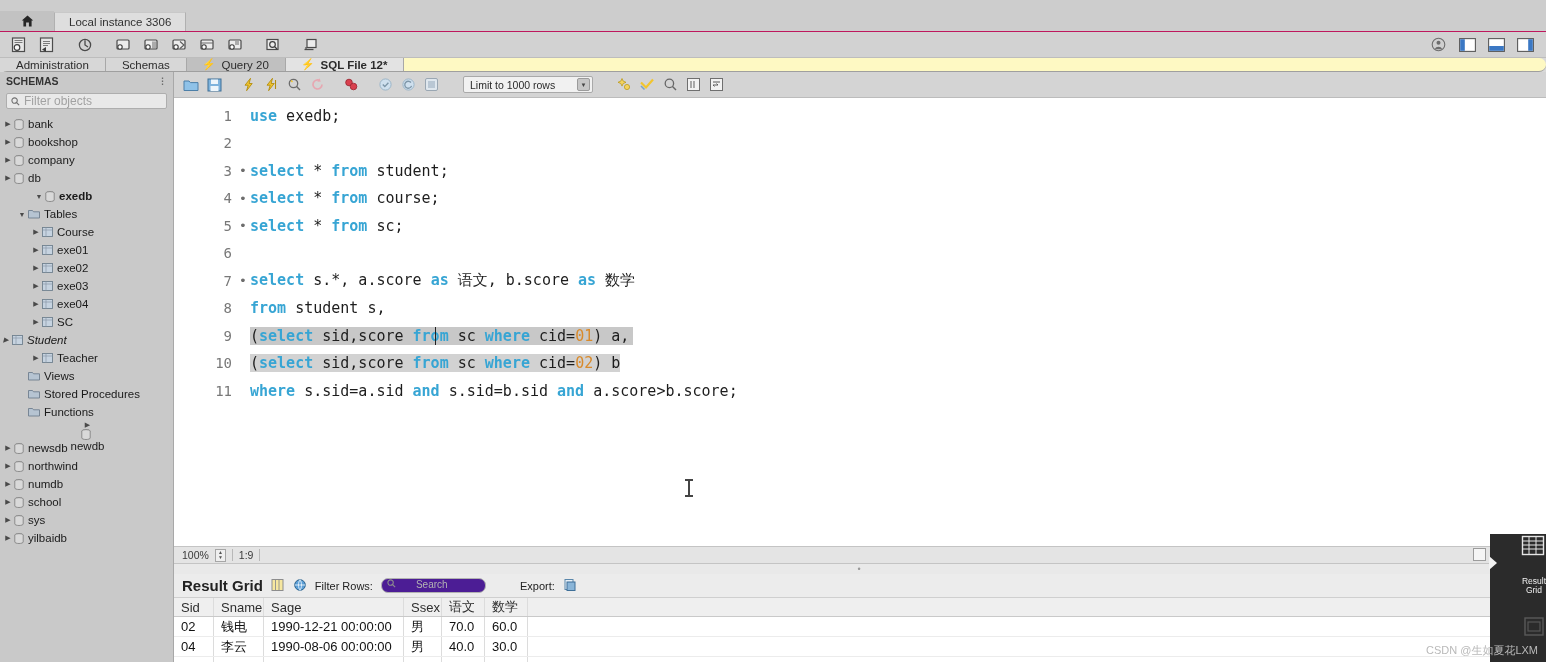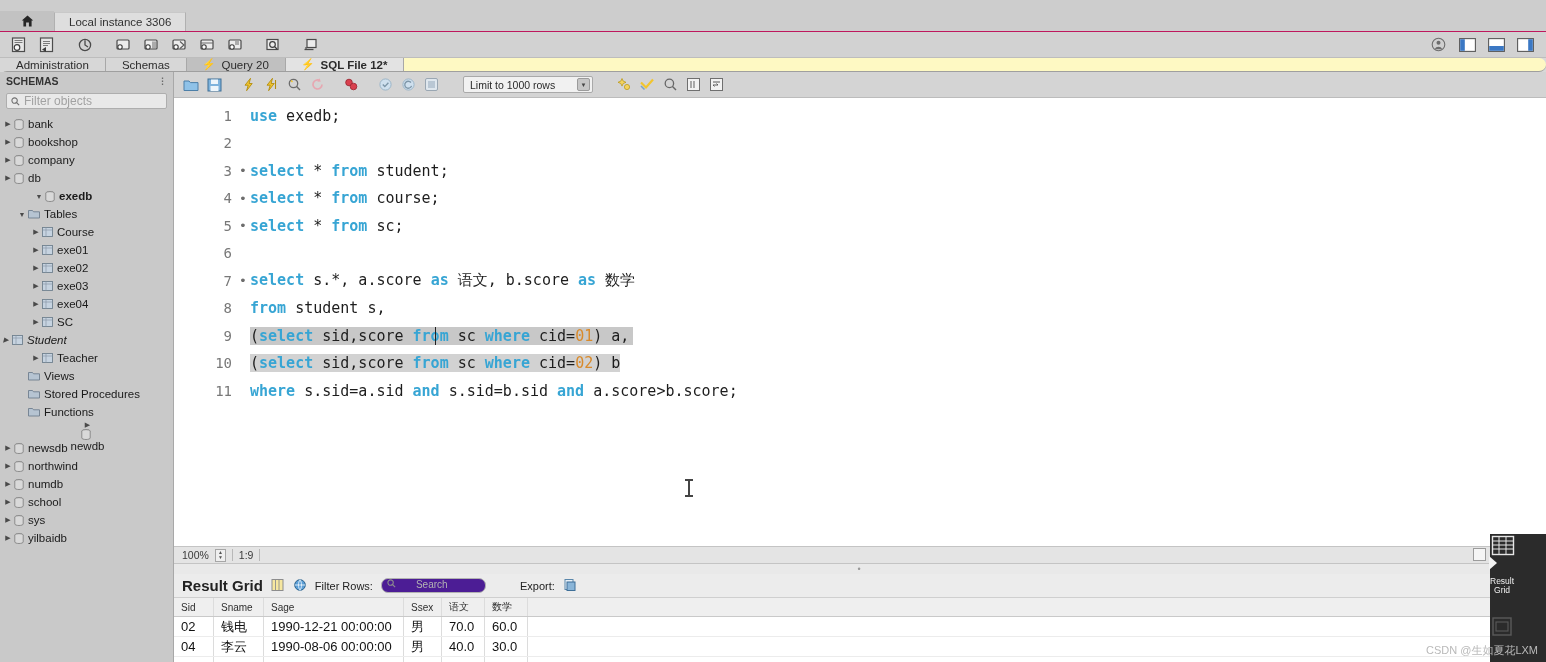--- a/index.html
+++ b/index.html
@@ -189,34 +189,34 @@
   .grow { display: flex; height: 19px; align-items: stretch; }
   .grow.head {
     background: #efefef; border-bottom: 1px solid #c9c9c9;
     font-size: 10.5px; color: #333;
   }
   .gcell {
     display: flex; align-items: center; padding-left: 7px;
     border-right: 1px solid #dcdcdc; font-size: 13px; color: #111;
     white-space: nowrap; overflow: hidden;
   }
-  .grow.head .gcell { font-size: 10px; color: #2e2e2e; }
+  .grow.head .gcell { font-size: 13px; color: #2e2e2e; }
   .grow.data { border-bottom: 1px solid #ececec; height: 20px; }
   .c-sid { width: 40px; } .c-sname { width: 50px; } .c-sage { width: 140px; }
   .c-ssex { width: 38px; } .c-yw { width: 43px; } .c-sx { width: 43px; }
   .c-rest { flex: 1; border-right: none; }
 
   
   .rightdock {
     position: absolute; right: 0; top: 534px;
     width: 56px; height: 128px; background: #2b2b2b;
   }
   .dock-item {
     width: 56px; height: 62px; display: flex; flex-direction: column;
-    align-items: flex-start; justify-content: center; gap: 18px;
+    align-items: flex-end; justify-content: center; gap: 18px;
   }
   .dock-item.active .dock-label { color: #f0f0f0; }
   .dock-label {
     font-size: 8.5px; color: #888; text-align: center; line-height: 9px;
   }
   .dock-arrow {
     position: absolute; left: -1px; top: 22px;
     width: 0; height: 0;
     border-top: 7px solid transparent; border-bottom: 7px solid transparent;
     border-left: 8px solid #f2f2f2;

